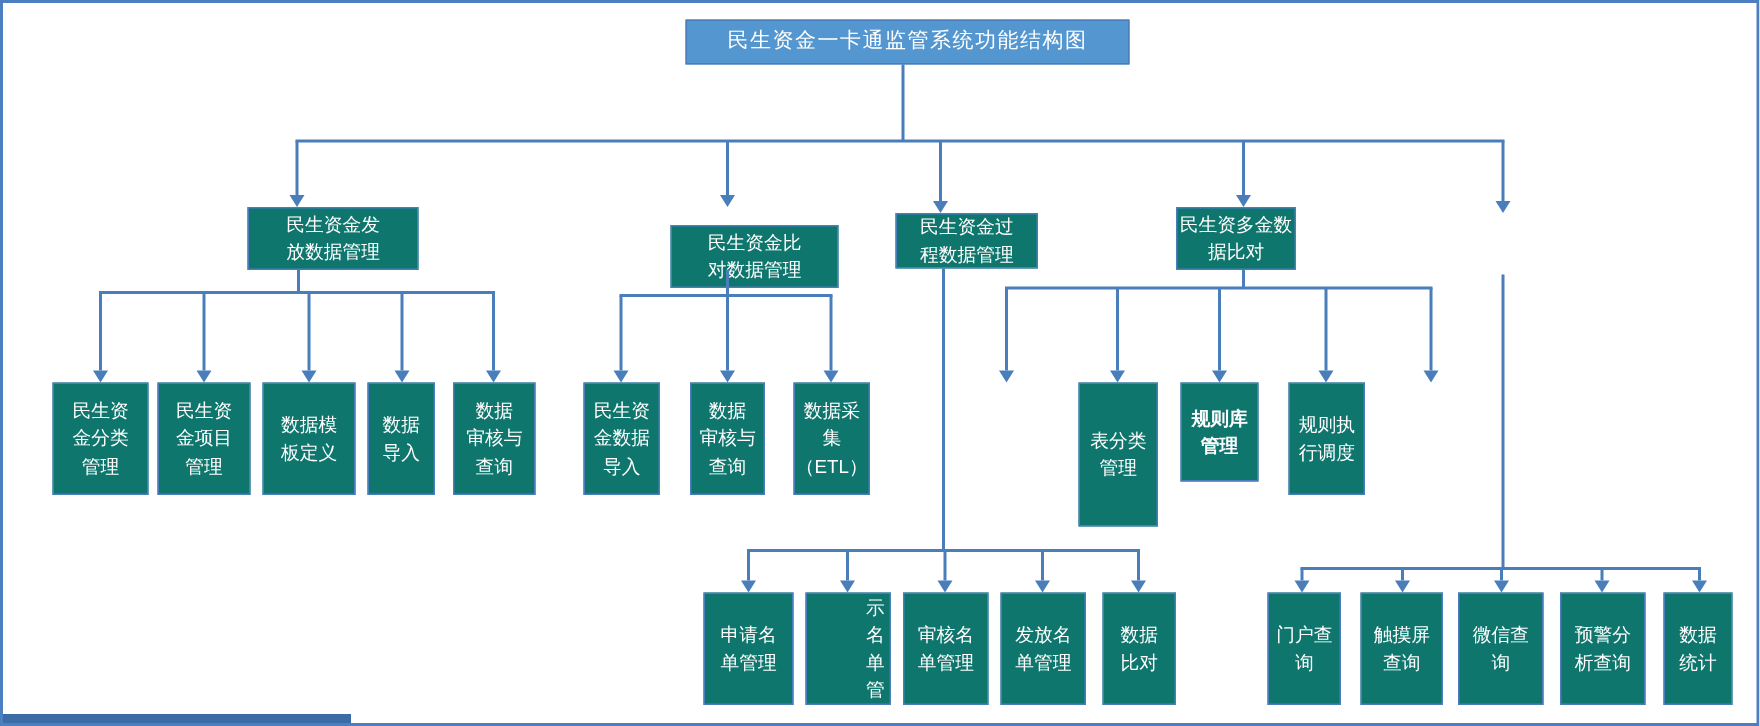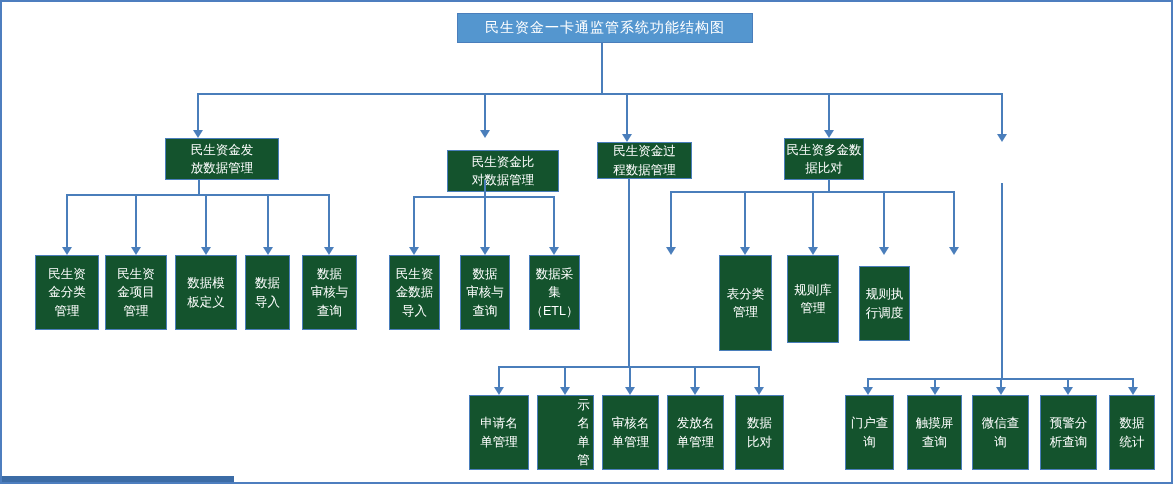--- a/index.html
+++ b/index.html
@@ -7,21 +7,21 @@
     position:relative;
     width:1173px;height:484px;
     background:#ffffff;
     border:2px solid #4d7ebf;
     box-sizing:border-box;
     font-family:"Liberation Sans","DejaVu Sans",sans-serif;
     overflow:hidden;
   }
   .node{
     position:absolute;
-    background:#14532d;
+    background:#0f766e;
     border:1px solid #4a7ebb;
     color:#ffffff;
     display:flex;align-items:center;justify-content:center;
     text-align:center;
     white-space:pre-line;
     font-size:12.5px;
     line-height:1.45;
     box-sizing:border-box;
   }
   .node.title{
@@ -152,23 +152,23 @@
 导入</div>
   <div class="node" style="left:458px;top:253px;width:50px;height:75px;">数据
 审核与
 查询</div>
   <div class="node" style="left:527px;top:253px;width:51px;height:75px;">数据采
 集
 （ETL）</div>
 
   <div class="node" style="left:717px;top:253px;width:53px;height:96px;">表分类
 管理</div>
-  <div class="node" style="left:785px;top:253px;width:52px;height:88px;">规则库
+  <div class="node" style="left:785px;top:253px;width:52px;height:66px;font-weight:bold;">规则库
 管理</div>
-  <div class="node" style="left:857px;top:253px;width:51px;height:75px;margin-top:11px;">规则执
+  <div class="node" style="left:857px;top:253px;width:51px;height:75px;">规则执
 行调度</div>
 
   <div class="node" style="left:467px;top:393px;width:60px;height:75px;">申请名
 单管理</div>
   <div class="node" style="left:535px;top:393px;width:57px;height:75px;padding-left:36px;">公示名
 单管理</div>
   <div class="node" style="left:600px;top:393px;width:57px;height:75px;">审核名
 单管理</div>
   <div class="node" style="left:665px;top:393px;width:57px;height:75px;">发放名
 单管理</div>

